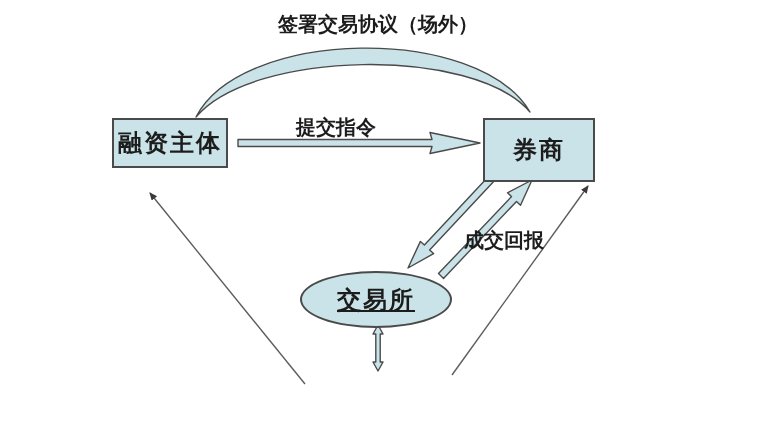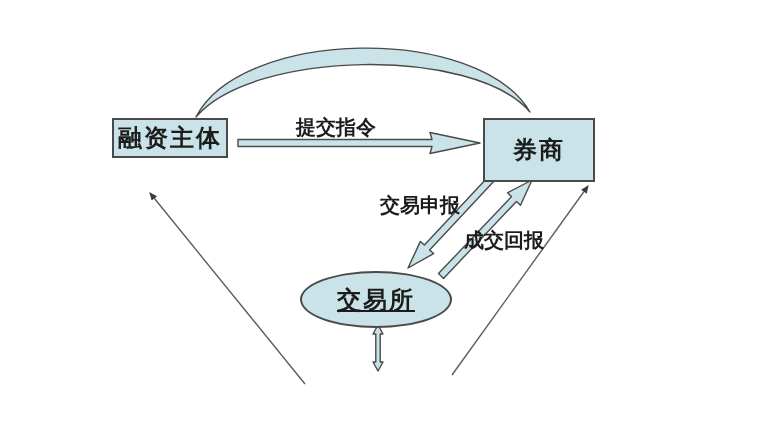--- a/index.html
+++ b/index.html
@@ -48,33 +48,33 @@
 
     <polygon class="band" points="443.5,278.4 516.5,201.4 520.5,205.2 532,180 507.5,192.8 511.5,196.6 438.5,273.6"></polygon>
 
     <polygon class="band" points="378,325 383,334 380.2,334 380.2,362 383,362 378,371 373,362 375.8,362 375.8,334 373,334"></polygon>
 
     <line class="thinline" x1="305" y1="384" x2="150" y2="193" marker-end="url(#tri)"></line>
 
     <line class="thinline" x1="452" y1="375" x2="588" y2="186" marker-end="url(#tri)"></line>
   </svg>
 
-  <div class="node rect" style="left:112px;top:118px;width:116px;height:40px;">
+  <div class="node rect" style="left:112px;top:118px;width:116px;height:50px;">
     <span>融资主体</span>
   </div>
 
   <div class="node rect" style="left:483px;top:118px;width:112px;height:64px;">
     <span>券商</span>
   </div>
 
   <div class="node ellipse" style="left:300px;top:271px;width:152px;height:57px;">
     <span>交易所</span>
   </div>
 
 
+  <div class="edge-label" style="left:278px;top:11px;">签署交易协议（场外）</div>
 
   <div class="edge-label" style="left:296px;top:114px;">提交指令</div>
 
-  <div class="edge-label" style="left:380px;top:192px;">交易申报</div>
 
   <div class="edge-label" style="left:464px;top:227px;">成交回报</div>
 
 </div>
 
 </body></html>

